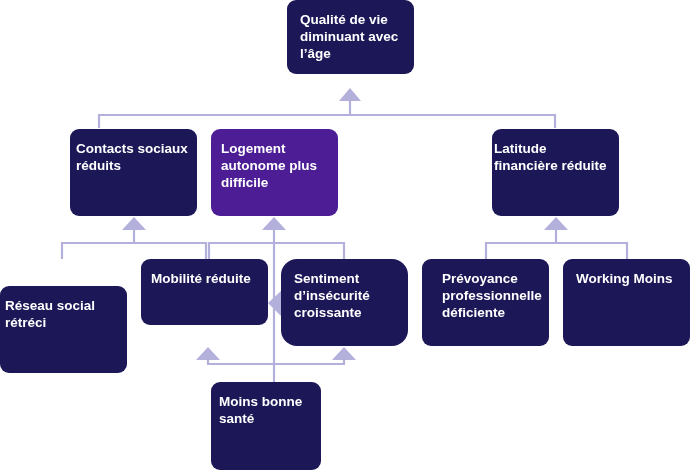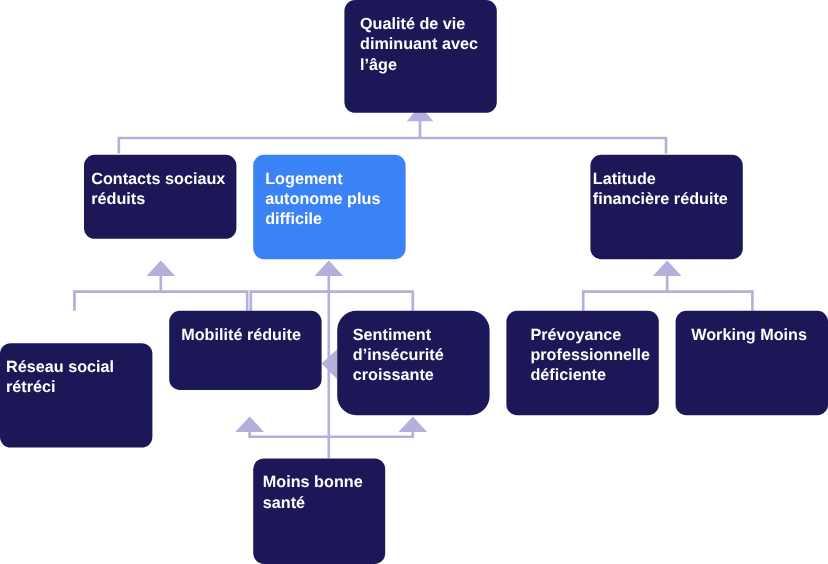--- a/index.html
+++ b/index.html
@@ -2,22 +2,22 @@
 <html><head>
   <meta charset="utf-8">
   <style>
     html, body { margin: 0; padding: 0; background: #ffffff; }
     body { width: 690px; height: 470px; position: relative; overflow: hidden;
            font-family: "Liberation Sans", sans-serif; }
     #lines { position: absolute; left: 0; top: 0; width: 690px; height: 470px; }
     .node { position: absolute; box-sizing: border-box; border-radius: 9px;
             color: #ffffff; font-weight: bold; font-size: 13.5px; line-height: 17px;
             padding: 11px 6px 6px 6px; }
-    #n-top     { left: 287px; top: 0px;   width: 127px; height: 94px; padding-left: 13px; }
-    #n-contact { left: 70px;  top: 129px; width: 127px; height: 70px; }
+    #n-top     { left: 287px; top: 0px;   width: 127px; height: 74px; padding-left: 13px; }
+    #n-contact { left: 70px;  top: 129px; width: 127px; height: 87px; }
     #n-logement{ left: 211px; top: 129px; width: 127px; height: 87px; padding-left: 10px; }
     #n-latitude{ left: 492px; top: 129px; width: 127px; height: 87px; padding-left: 2px; }
     #n-reseau  { left: 0px;   top: 259px; width: 127px; height: 87px; padding-left: 5px; }
     #n-mobilite{ left: 141px; top: 259px; width: 127px; height: 66px; padding-left: 10px; }
     #n-sentiment{ left: 281px; top: 259px; width: 127px; height: 87px; padding-left: 13px; border-radius: 16px; }
     #n-prevoy  { left: 422px; top: 259px; width: 127px; height: 87px; padding-left: 13px; }
     #n-working { left: 563px; top: 259px; width: 127px; height: 87px; padding-left: 13px; }
     #n-sante   { left: 211px; top: 382px; width: 110px; height: 88px; padding-left: 8px; }
   </style>
 </head>
@@ -47,20 +47,20 @@
     <polygon class="ah" points="274,217 262,230 286,230" fill="#b3b0dc"></polygon>
     <polygon class="ah" points="556,217 544,230 568,230" fill="#b3b0dc"></polygon>
     <polygon class="ah" points="208,347 196,360 220,360" fill="#b3b0dc"></polygon>
     <polygon class="ah" points="344,347 332,360 356,360" fill="#b3b0dc"></polygon>
     <polygon class="ah" points="268,303 281,291 281,316" fill="#b3b0dc"></polygon>
   </g>
 </svg>
 
 <div class="node" id="n-top" style="background: rgb(28, 23, 87); color: rgb(255, 255, 255);"><span>Qualité de vie diminuant avec l’âge</span></div>
 <div class="node" id="n-contact" style="background: rgb(28, 23, 87); color: rgb(255, 255, 255);"><span>Contacts sociaux réduits</span></div>
-<div class="node" id="n-logement" style="background: #3b82f6; color: rgb(255, 255, 255);"><span>Logement autonome plus difficile</span></div>
+<div class="node" id="n-logement" style="background: #4c1d95; color: rgb(255, 255, 255);"><span>Logement autonome plus difficile</span></div>
 <div class="node" id="n-latitude" style="background: rgb(28, 23, 87); color: rgb(255, 255, 255);"><span>Latitude financière réduite</span></div>
 <div class="node" id="n-reseau" style="background: rgb(28, 23, 87); color: rgb(255, 255, 255); margin-top: 27px;"><span>Réseau social rétréci</span></div>
 <div class="node" id="n-mobilite" style="background: rgb(28, 23, 87); color: rgb(255, 255, 255);"><span>Mobilité réduite</span></div>
 <div class="node" id="n-sentiment" style="background: rgb(28, 23, 87); color: rgb(255, 255, 255);"><span>Sentiment d’insécurité croissante</span></div>
 <div class="node" id="n-prevoy" style="background: rgb(28, 23, 87); color: rgb(255, 255, 255); padding-left: 20px;"><span>Prévoyance professionnelle déficiente</span></div>
 <div class="node" id="n-working" style="background: rgb(28, 23, 87); color: rgb(255, 255, 255);"><span>Working Moins</span></div>
 <div class="node" id="n-sante" style="background: rgb(28, 23, 87); color: rgb(255, 255, 255);"><span>Moins bonne santé</span></div>
 
 </body></html>

